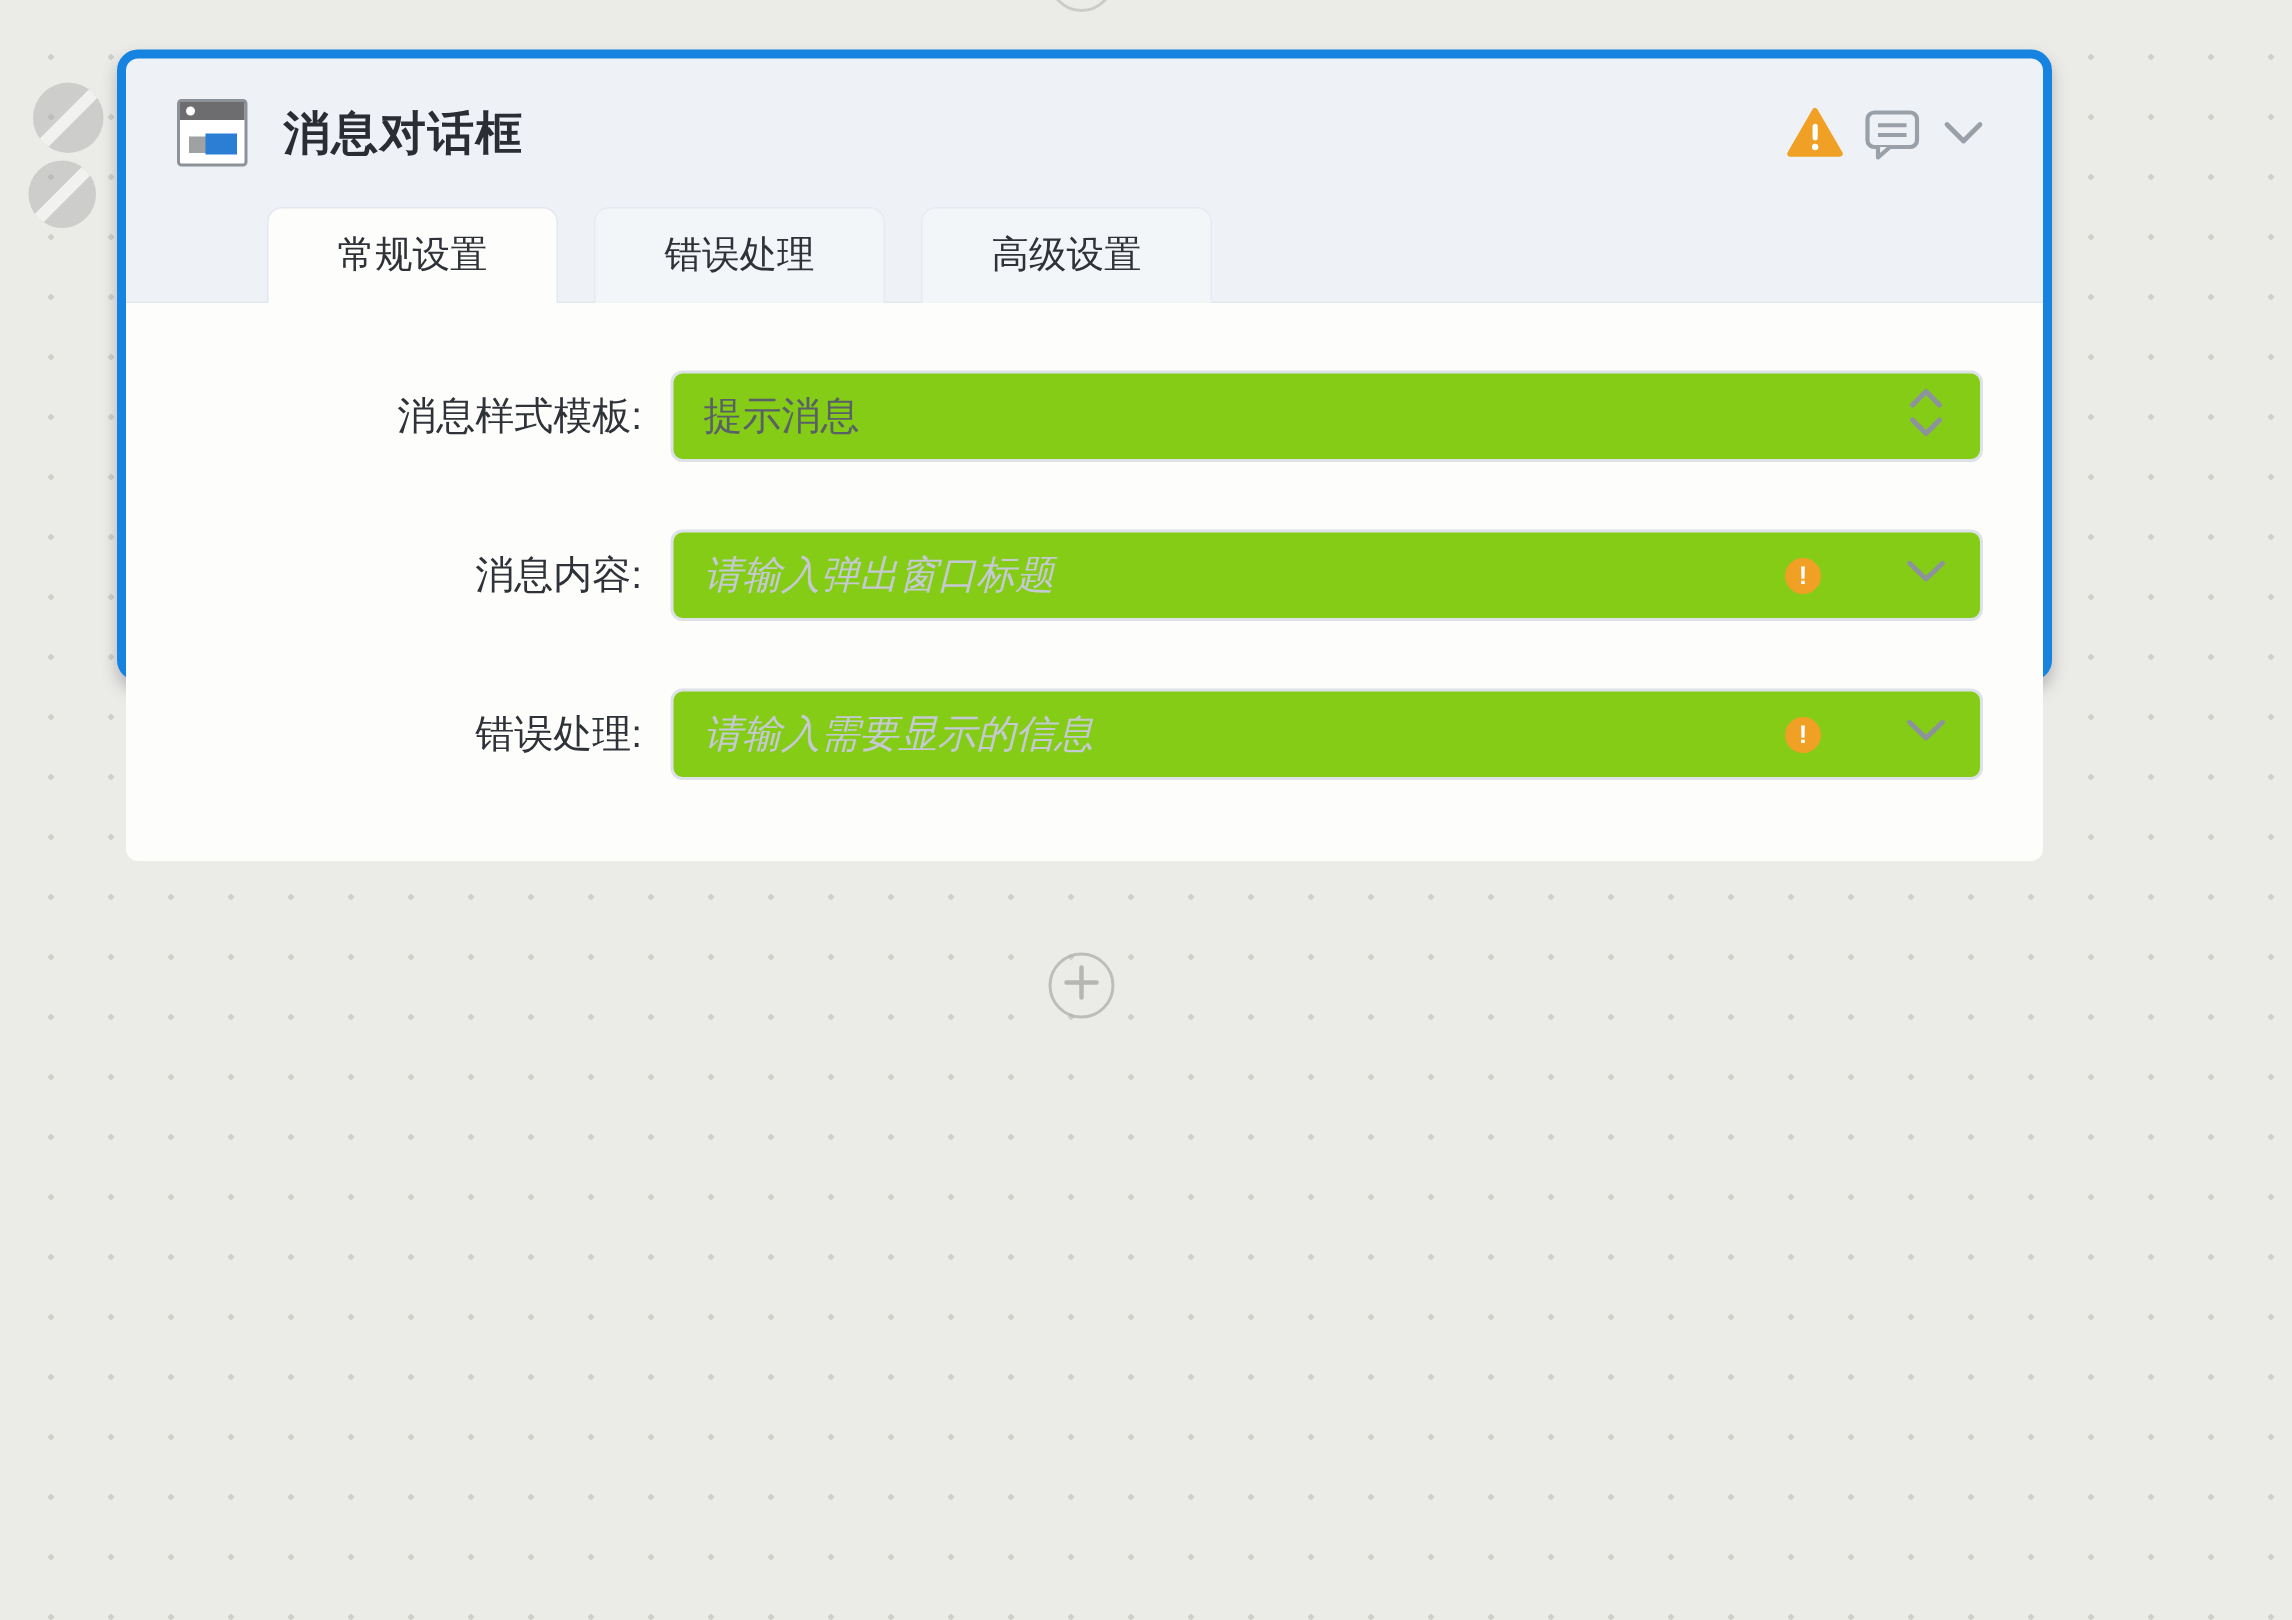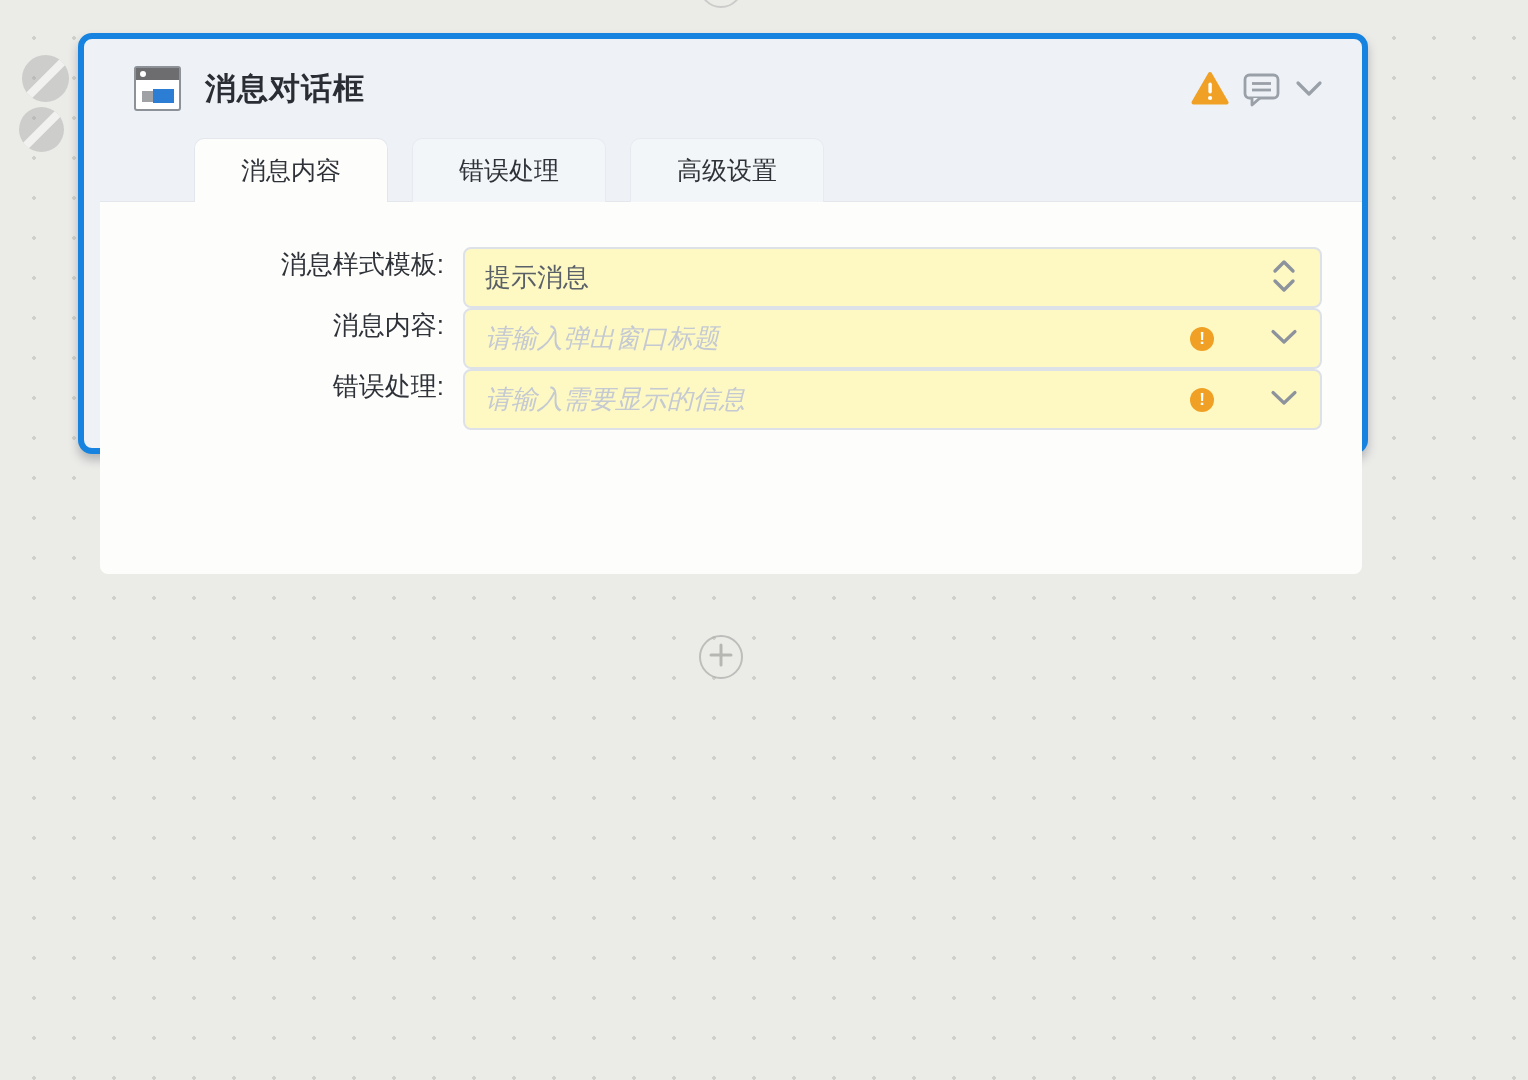--- a/index.html
+++ b/index.html
@@ -27,21 +27,20 @@
              border-radius:50%; border:2.5px solid #b2b2b0; opacity:.8;
              display:flex; align-items:center; justify-content:center;
              background:transparent; cursor:pointer; }
 
   
   .node-card {
     position:absolute; left:78px; top:33px; width:1290px; height:421px;
     border:6px solid #1583df; border-radius:14px;
     background:#eef2f7;
     box-shadow:0 6px 10px rgba(110,115,122,.45);
-    padding-left:16px;
   }
 
   .node-header { display:flex; align-items:center; padding:27px 30px 0 34px; }
 
   .win-icon { position:relative; width:47px; height:45px; background:#fff;
               border:2px solid #8d9299; border-radius:3px; flex:none; }
   .win-icon .bar { position:absolute; top:0; left:0; right:0; height:12px; background:#6d6d6f; }
   .win-icon .dot { position:absolute; top:3px; left:4px; width:6px; height:6px; border-radius:50%; background:#fff; }
   .win-icon .rect-gray { position:absolute; bottom:7px; left:6px; width:15px; height:11px; background:#9fa1a5; }
   .win-icon .rect-blue { position:absolute; bottom:6px; right:5px; width:21px; height:14px; background:#2c7dd4; }
@@ -55,23 +54,23 @@
   .tabbar { display:flex; gap:24px; padding-left:94px; margin-top:27px; height:64px;
             box-shadow:inset 0 -1px 0 #e3e7ed; }
   .tab { width:194px; height:64px; line-height:62px; text-align:center; font-size:25px; color:#2f3339;
          border-radius:10px 10px 0 0; border:1px solid #e7ebf1; border-bottom:none;
          background:#f2f6f9; cursor:pointer; }
   .tab.active { background:#fdfdfb; border-color:#e3e7ed; box-shadow:0 1px 0 #fdfdfb; }
 
   
   .node-body { background:#fdfdfb; height:372px; border-radius:0 0 8px 8px; padding-top:45px; }
 
-  .form-row { display:flex; align-items:flex-start; }
+  .form-row { display:flex; align-items:center; margin-bottom:45px; }
   .row-label { width:344px; text-align:right; font-size:26px; color:#2f3339; flex:none; }
-  .row-field { margin-left:19px; margin-right:40px; flex:1; height:61px; background:#fef9c3;
+  .row-field { margin-left:19px; margin-right:40px; flex:1; height:61px; background:#84cc16;
                border:2px solid #dde1e8; border-radius:8px;
                display:flex; align-items:center; padding:0 16px 0 20px; }
   .select-value { flex:1; font-size:26px; color:#5a6068; }
   .row-field input { flex:1; border:none; outline:none; background:transparent;
                      font-size:26px; color:#5a6068; min-width:0;
                      font-family:"Liberation Sans","DejaVu Sans",sans-serif;font-style:italic; }
   .row-field input::placeholder { color:#c4c9d2; }
   .excl-badge { width:24px; height:24px; border-radius:50%; background:#f0a125; color:#fff;
                 font-size:17px; font-weight:bold; line-height:24px; text-align:center;
                 margin-right:56px; flex:none; }
@@ -118,21 +117,21 @@
       </span>
       <span>
         <svg width="30" height="20" viewBox="0 0 30 20">
           <polyline points="4,4 15,15 26,4" fill="none" stroke="#9aa0a8" stroke-width="3.2" stroke-linecap="round" stroke-linejoin="round"></polyline>
         </svg>
       </span>
     </div>
   </div>
 
   <div class="tabbar">
-    <div class="tab active">消息内容</div>
+    <div class="tab active">常规设置</div>
     <div class="tab">错误处理</div>
     <div class="tab">高级设置</div>
   </div>
 
   <div class="node-body">
 
     <div class="form-row">
       <div class="row-label">消息样式模板:</div>
       <div class="row-field">
         <div class="select-value">提示消息</div>

